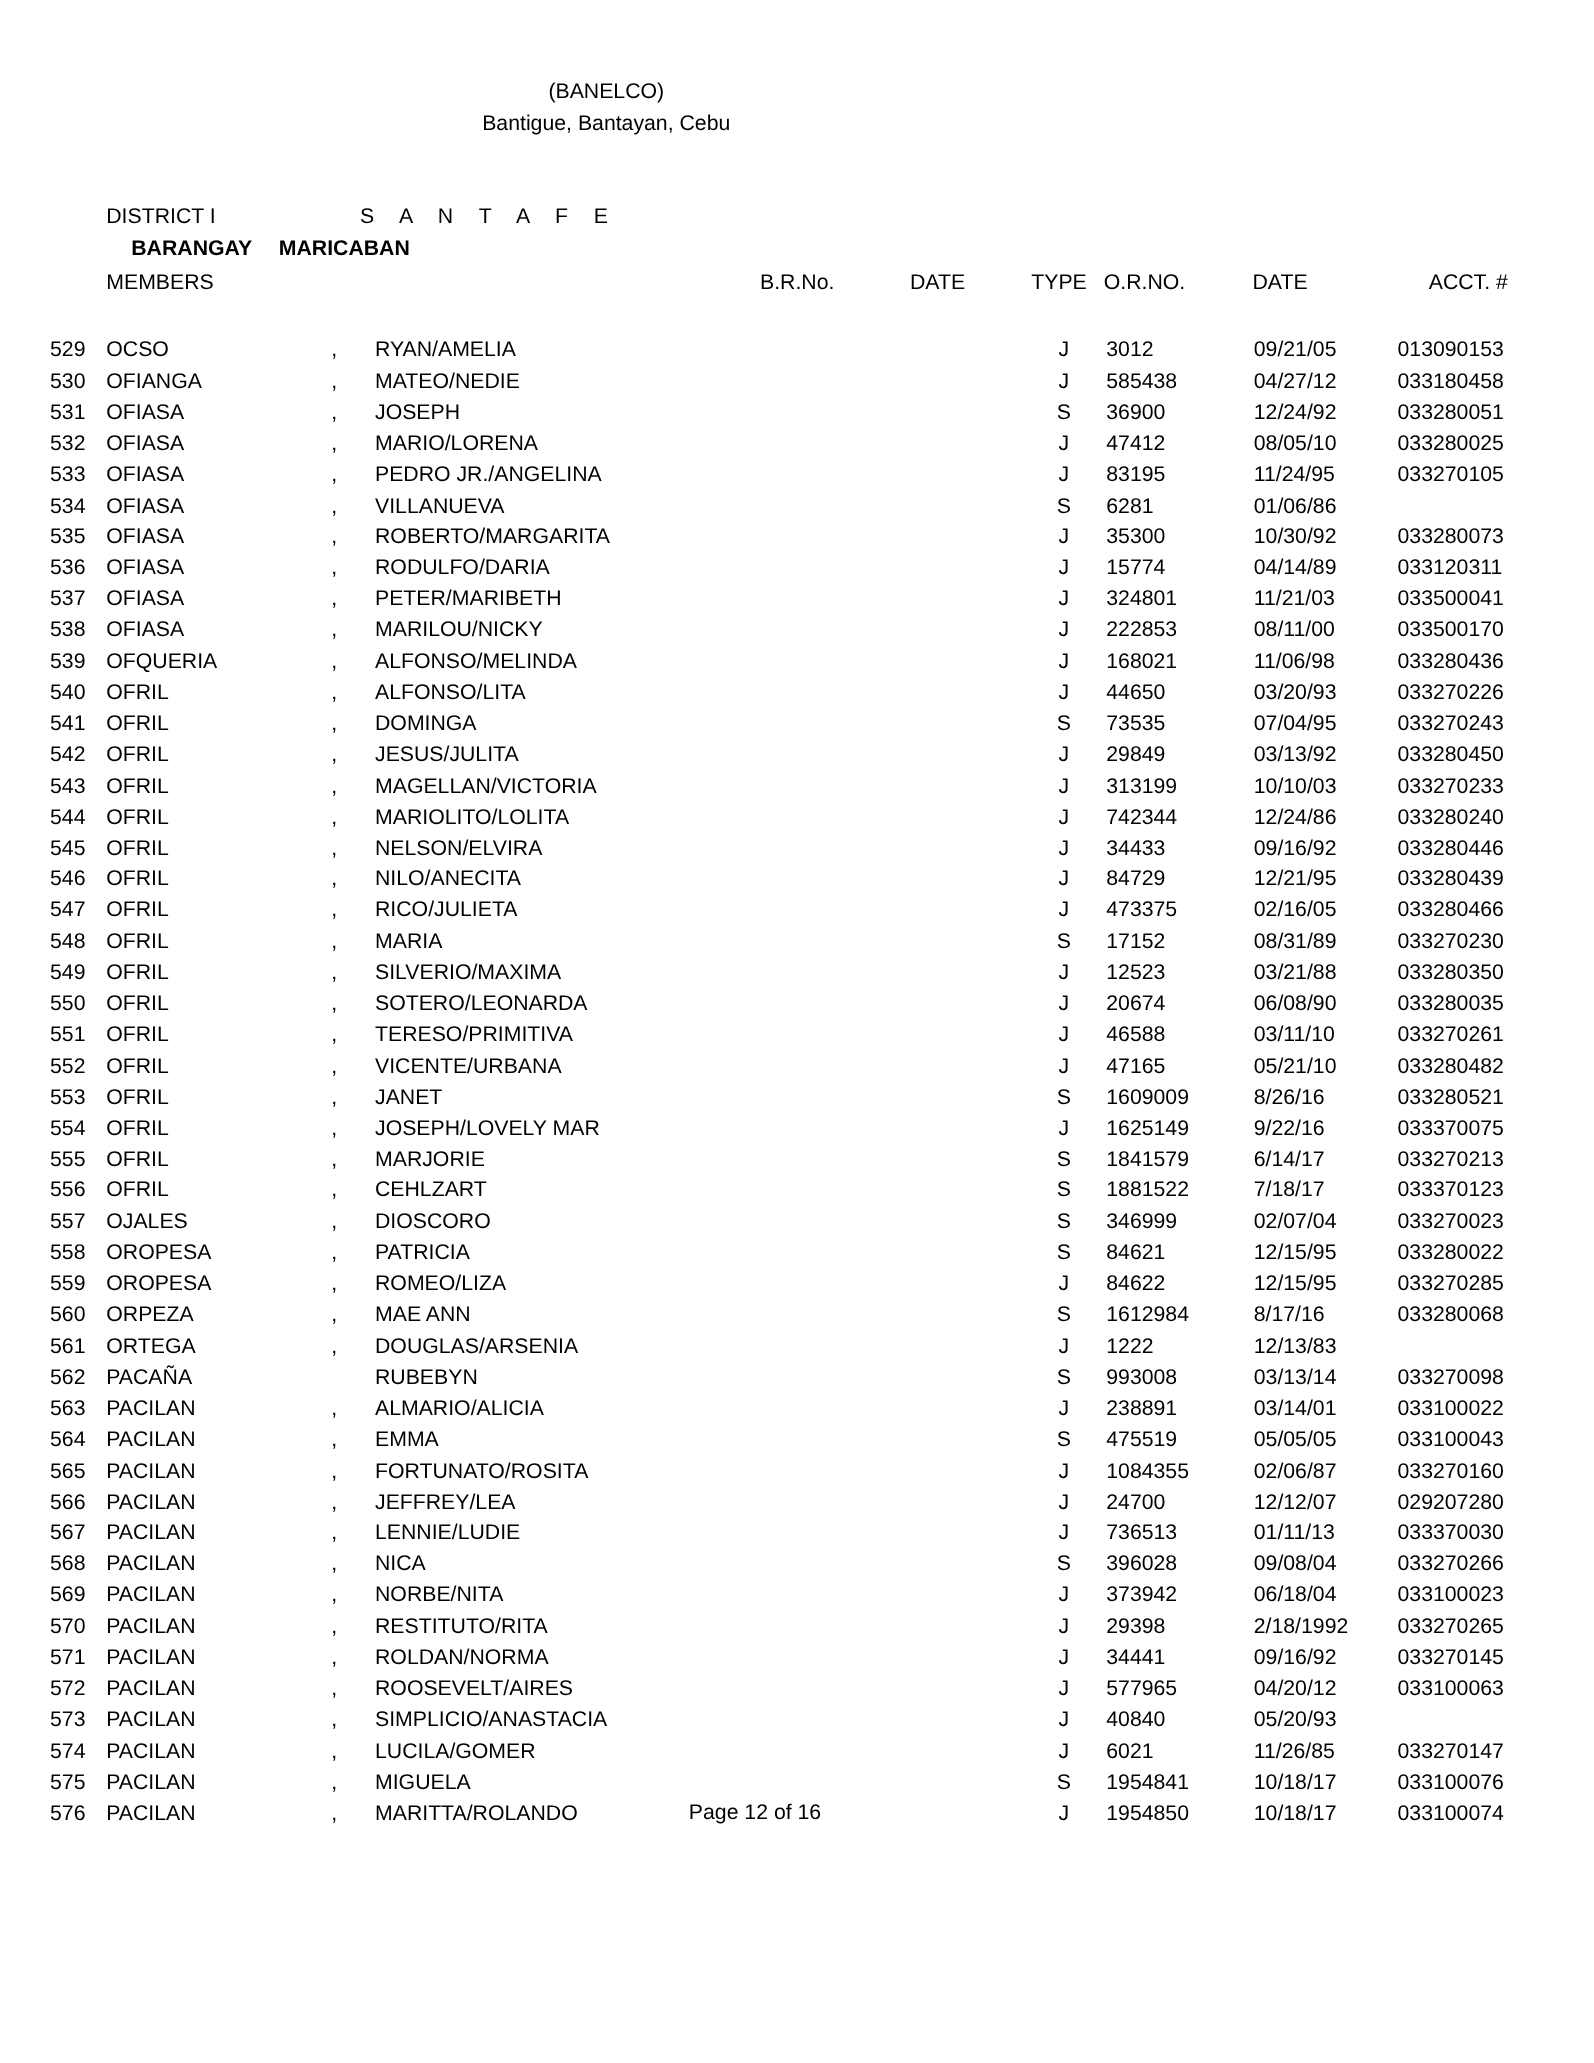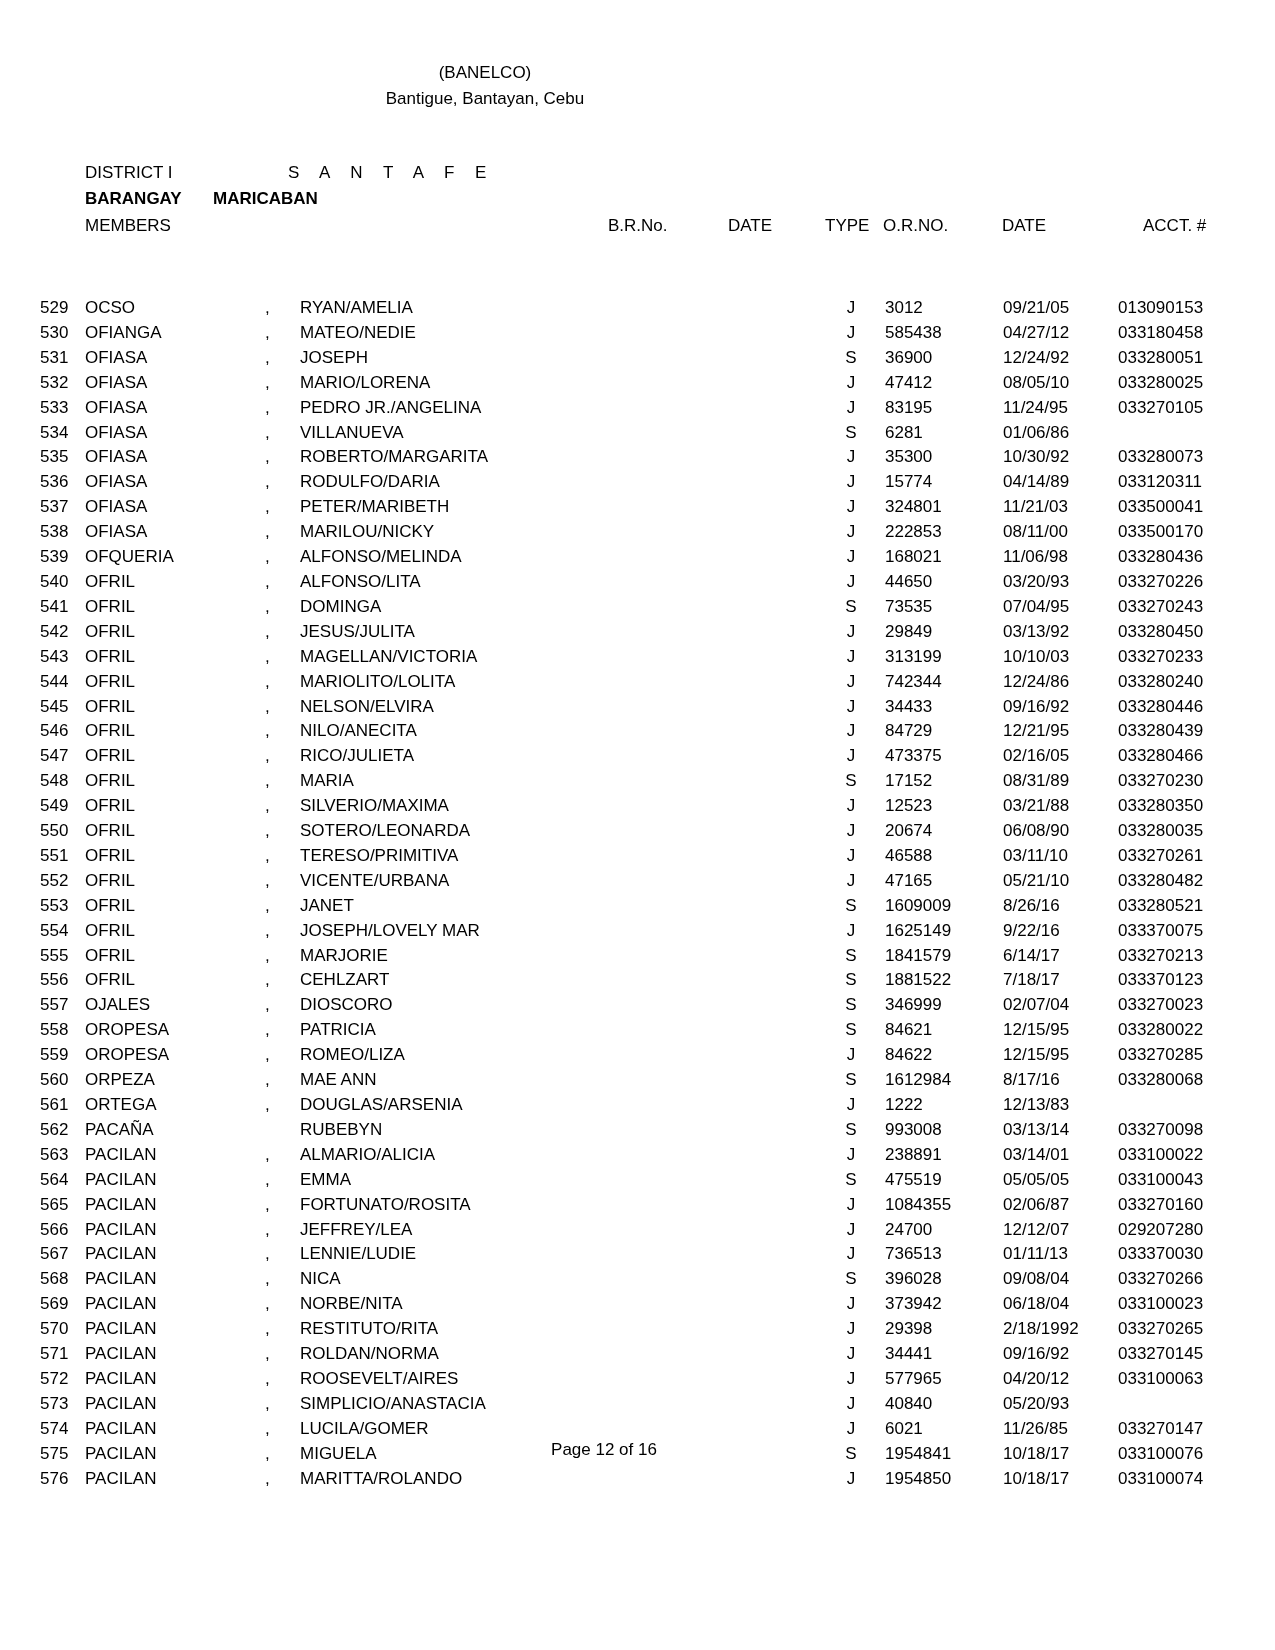--- a/index.html
+++ b/index.html
@@ -18,28 +18,27 @@
     position: absolute;
     left: 285px;
     top: 60px;
     width: 400px;
     text-align: center;
     font-size: 17px;
     line-height: 26px;
   }
   .district-line { top: 163px; font-size: 17px; }
   .district-value { letter-spacing: 4px; word-spacing: 8px; }
-  .barangay-line { top: 189px; font-size: 17px; font-weight: bold; }
+  .barangay-line { top: 189px; font-size: 17px; font-weight: bold; margin-left: 20px; }
   .col-head { top: 216px; font-size: 17px; }
   .rows {
     position: absolute;
     top: 270px;
     left: 0;
     width: 1275px;
-    margin-top: 28px;
   }
   .row { position: relative; height: 24.92px; font-size: 17px; }
   .row span { position: absolute; white-space: nowrap; top: 0; }
   .c-num   { left: 40px; }
   .c-sur   { left: 85px; }
   .c-comma { left: 265px; }
   .c-giv   { left: 300px; }
   .c-type  { left: 843px; width: 16px; text-align: center; }
   .c-orno  { left: 885px; }
   .c-date  { left: 1003px; }
@@ -53,21 +52,21 @@
 
   <div class="title-block">
     <div>(BANELCO)</div>
     <div>Bantigue, Bantayan, Cebu</div>
   </div>
 
   <div class="abs district-line" style="left:85px;">DISTRICT I</div>
   <div class="abs district-line district-value" style="left:288px;">S A N T A   F E</div>
 
   <div class="abs barangay-line" style="left:85px;">BARANGAY</div>
-  <div class="abs barangay-line" style="left:213px;">MARICABAN</div>
+  <div class="abs barangay-line" style="left:203px;">MARICABAN</div>
 
   <div class="abs col-head" style="left:85px;">MEMBERS</div>
   <div class="abs col-head" style="left:608px;">B.R.No.</div>
   <div class="abs col-head" style="left:728px;">DATE</div>
   <div class="abs col-head" style="left:825px;">TYPE</div>
   <div class="abs col-head" style="left:883px;">O.R.NO.</div>
   <div class="abs col-head" style="left:1002px;">DATE</div>
   <div class="abs col-head" style="left:1143px;">ACCT. #</div>
 
   <div class="rows" id="rows">

